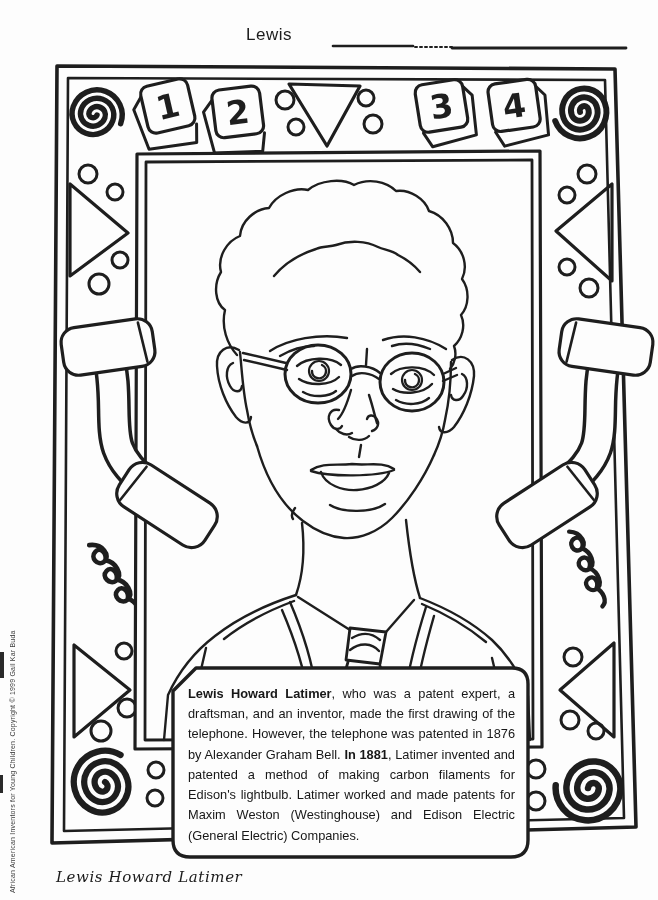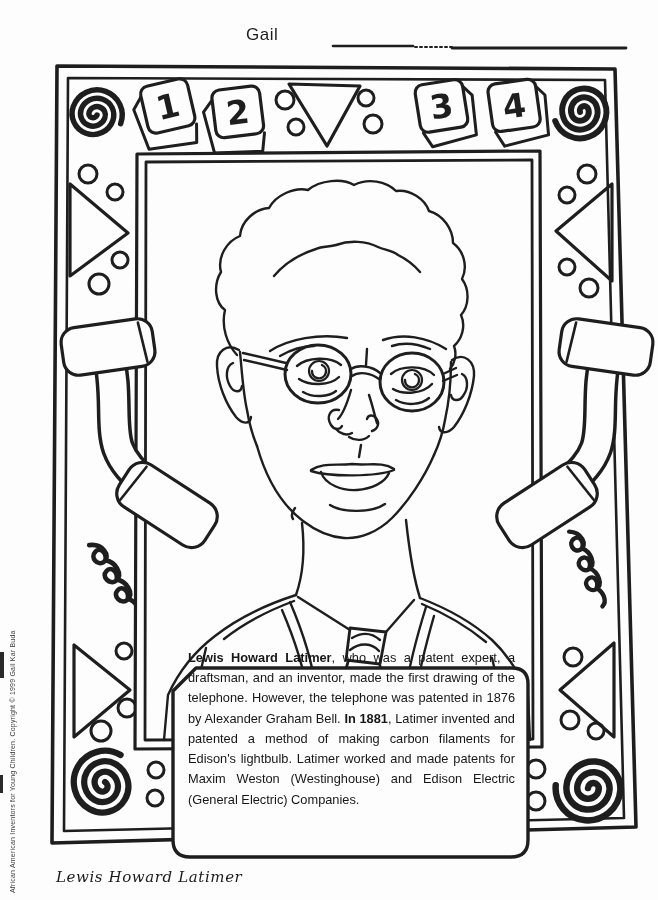--- a/index.html
+++ b/index.html
@@ -9,21 +9,21 @@
     font-family:"Liberation Sans",sans-serif;color:#1e1e1e;
   }
   svg{position:absolute;left:0;top:0;}
   .ink{stroke:#1e1e1e;fill:none;stroke-linecap:round;stroke-linejoin:round;}
   .paperfill{fill:#fdfdfd;}
   .name-label{
     position:absolute;left:246px;top:25px;
     font-size:17px;letter-spacing:.5px;color:#1d1d1d;
   }
   .bio-text{
-    position:absolute;left:173px;top:632px;width:356px;height:190px;
+    position:absolute;left:173px;top:668px;width:356px;height:190px;
     box-sizing:border-box;padding:16px 14px 10px 15px;
     font-size:12.8px;line-height:1.58;text-align:justify;color:#171717;
   }
   .bio-text .b{font-weight:bold;}
   .caption{
     position:absolute;left:56px;top:868px;
     font-family:"DejaVu Serif",serif;font-style:italic;
     font-size:15px;letter-spacing:.6px;color:#1b1b1b;
   }
   .side-credit{
@@ -249,21 +249,21 @@
     <path class="ink" style="stroke-width:2" stroke-dasharray="2,3" d="M415,47 L452,47"></path>
     <path class="ink" style="stroke-width:2.8" d="M452,48 L626,48"></path>
   </g>
 
   <g>
     <rect x="0" y="652" width="4" height="26" fill="#2a2a2a"></rect>
     <rect x="0" y="775" width="3" height="18" fill="#2a2a2a"></rect>
   </g>
 </svg>
 
-<div class="name-label">Gail</div>
+<div class="name-label">Lewis</div>
 
 <div class="bio-text"><span class="b">Lewis Howard Latimer</span><span>, who was a patent expert, a draftsman, and an inventor, made the first drawing of the telephone. However, the telephone was patented in 1876 by Alexander Graham Bell. </span><span class="b">In 1881</span><span>, Latimer invented and patented a method of making carbon filaments for Edison's lightbulb. Latimer worked and made patents for Maxim Weston (Westinghouse) and Edison Electric (General Electric) Companies.</span></div>
 
 <div class="caption">Lewis Howard Latimer</div>
 
 <div class="side-credit">African American Inventors for Young Children.  Copyright © 1999 Gail Kar Buda</div>
 
 </div>
 
 </body></html>

